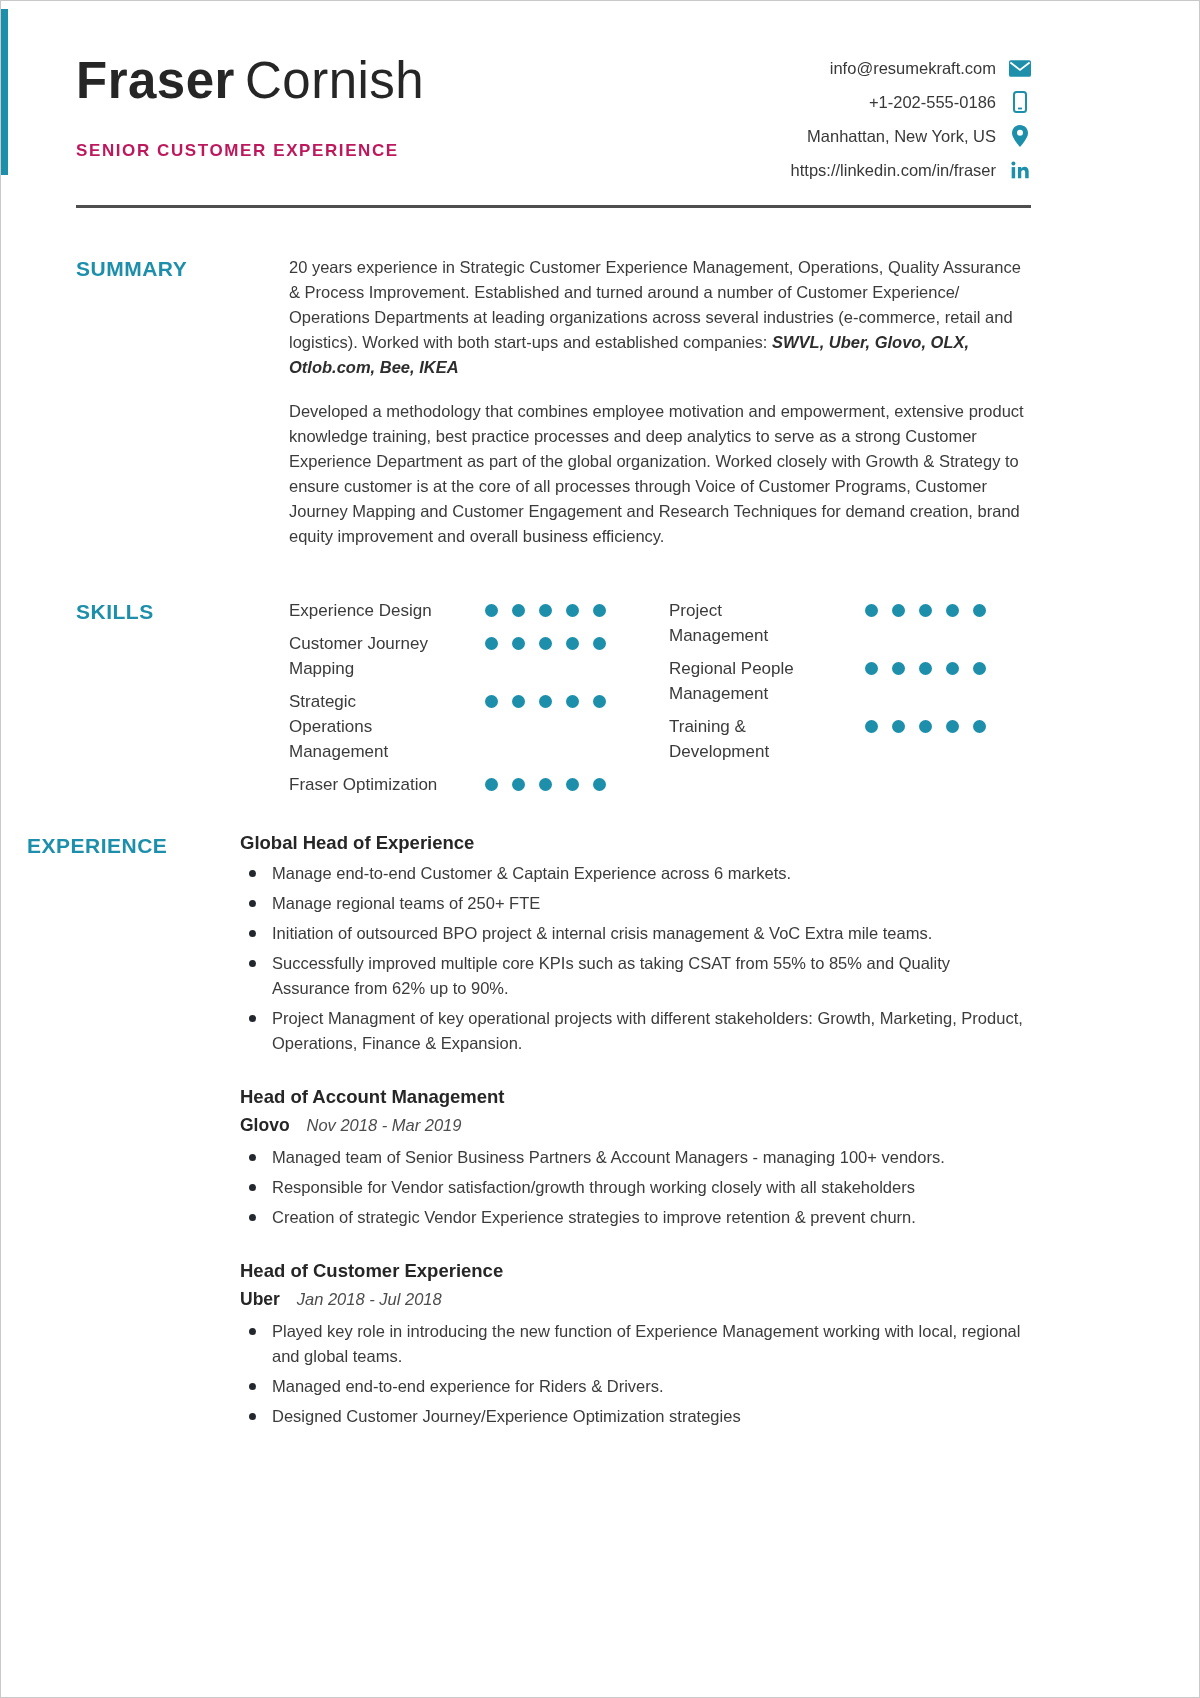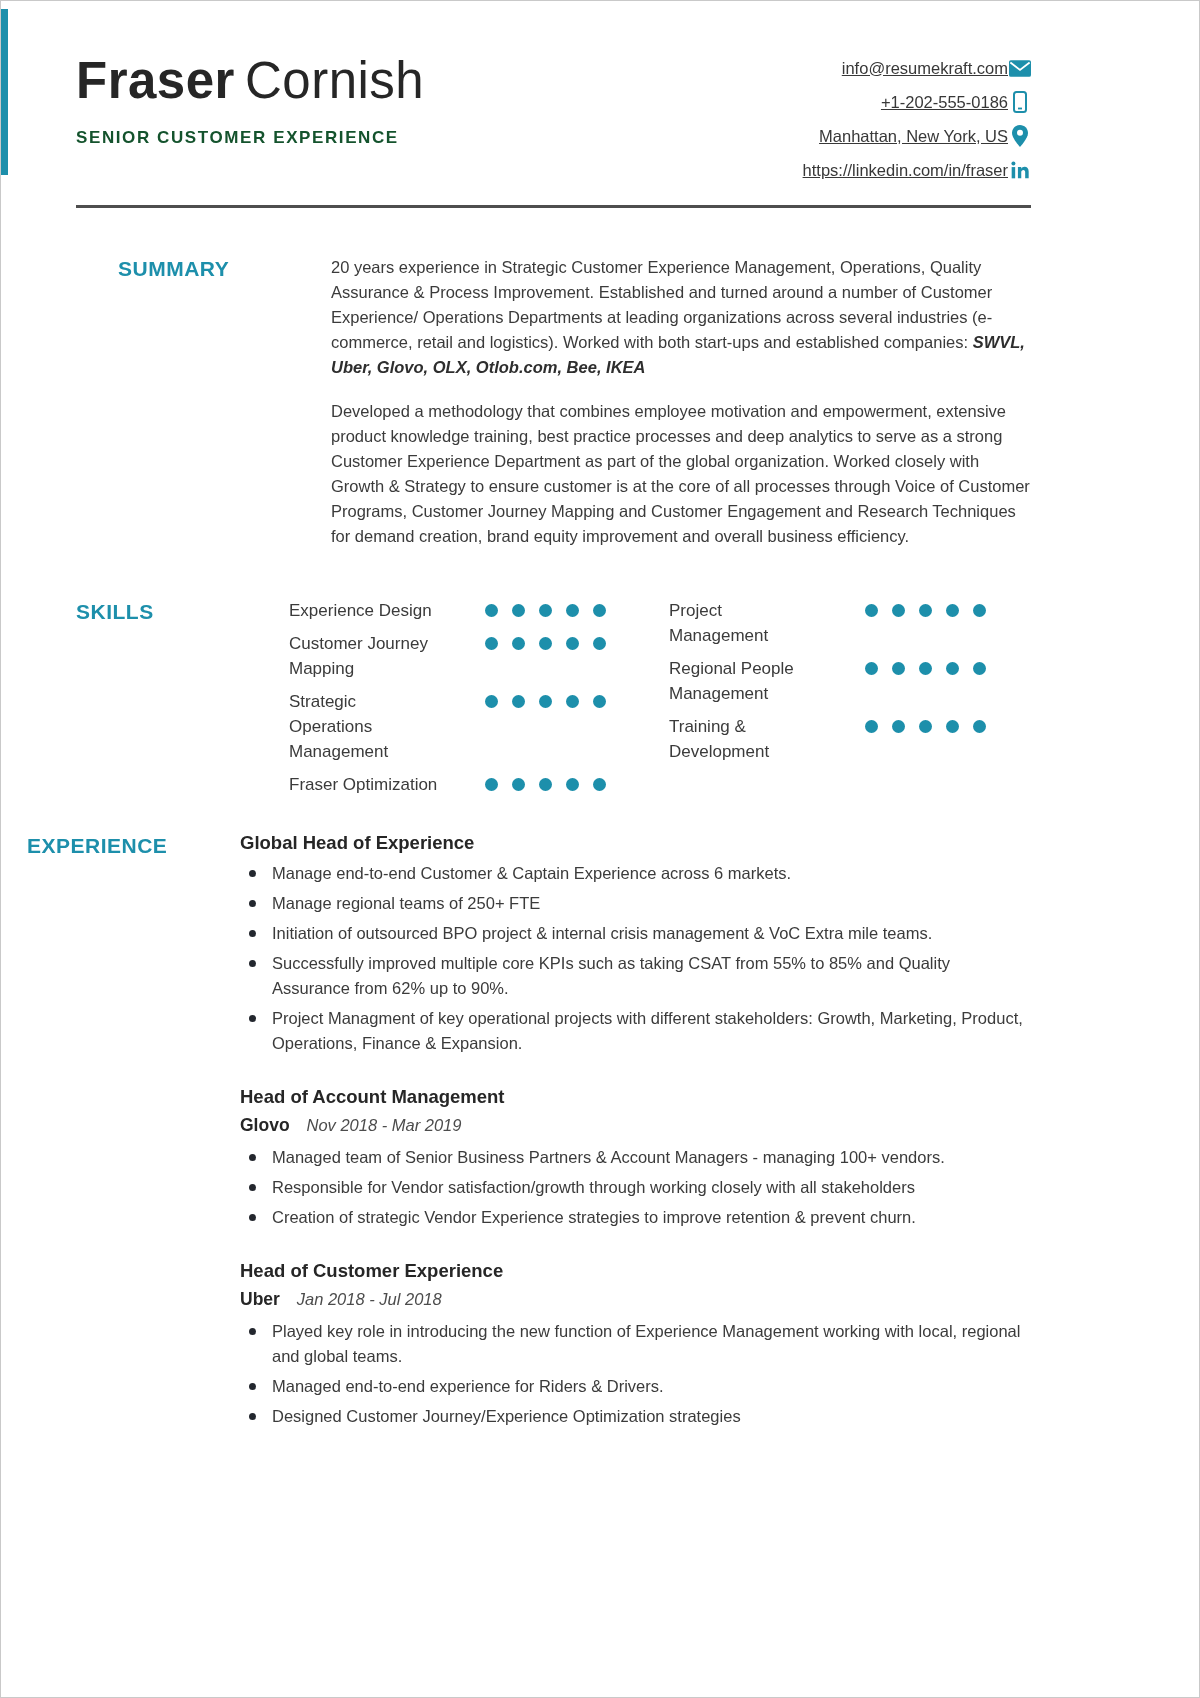--- a/index.html
+++ b/index.html
@@ -12,33 +12,33 @@
     font-family:"Liberation Sans","DejaVu Sans",sans-serif;
     color:#3b3b3b;
     overflow:hidden;
   }
   .accent-bar { position:absolute; left:0; top:8px; width:7px; height:166px; background:var(--accent,#1d8fab); }
 
   .header { display:flex; justify-content:space-between; padding:52px 168px 0 75px; }
   .name { font-size:51px; line-height:1.1; color:#262626; letter-spacing:.5px; white-space:nowrap; }
   .name .first { font-weight:800; }
   .name .last  { font-weight:300; margin-left:10px; }
-  .headline { margin-top:19px; font-size:17px; font-weight:700; letter-spacing:1.6px; color:#14532d; }
+  .headline { margin-top:32px; font-size:17px; font-weight:700; letter-spacing:1.6px; color:#be185d; }
 
   .contacts { display:flex; flex-direction:column; align-items:flex-end; gap:12px; padding-top:4px; font-size:16.5px; color:#383838; }
-  .contact-row { display:flex; align-items:center; gap:1px;text-decoration:underline; }
+  .contact-row { display:flex; align-items:center; gap:13px; }
   .contact-icon { width:22px; height:22px; display:flex; align-items:center; justify-content:center; color:var(--accent,#1d8fab); flex:0 0 22px; }
   .contact-icon svg { display:block; }
 
   .divider { height:3px; background:#4e4e4e; margin:24px 168px 0 75px; }
 
   .section { display:grid; grid-template-columns:213px 1fr; padding:0 168px 0 75px; }
   .section-heading { font-size:21px; font-weight:700; letter-spacing:.5px; color:var(--accent,#1d8fab); padding-top:2px; }
 
-  .section.summary { margin-top:47px;margin-left:42px; }
+  .section.summary { margin-top:47px; }
   .summary-body p { margin:0 0 19px 0; font-size:16.5px; line-height:25px; color:#3b3b3b; }
   .companies { font-weight:700; font-style:italic; color:#2e2e2e; }
 
   .section.skills { margin-top:30px; }
   .skills-grid { display:grid; grid-template-columns:380px 1fr; align-items:start; }
   .skill-col { display:flex; flex-direction:column; }
   .skill-row { display:flex; margin-bottom:8px; }
   .skill-name { flex:0 0 196px; box-sizing:border-box; padding-right:42px; font-size:17px; line-height:25px; color:#3b3b3b; }
   .skill-dots { display:flex; gap:14px; padding-top:6px; }
   .dot { width:13px; height:13px; border-radius:50%; background:var(--accent,#1d8fab); }

